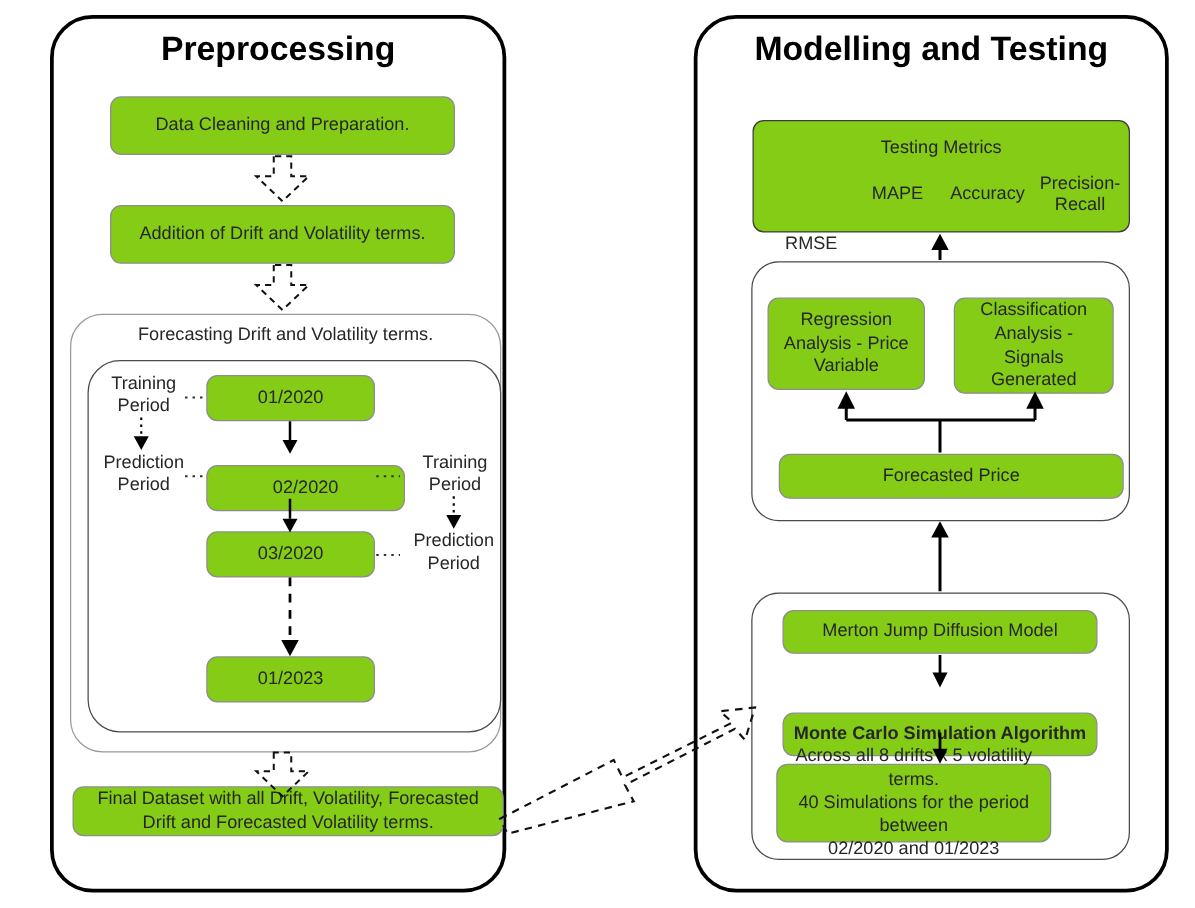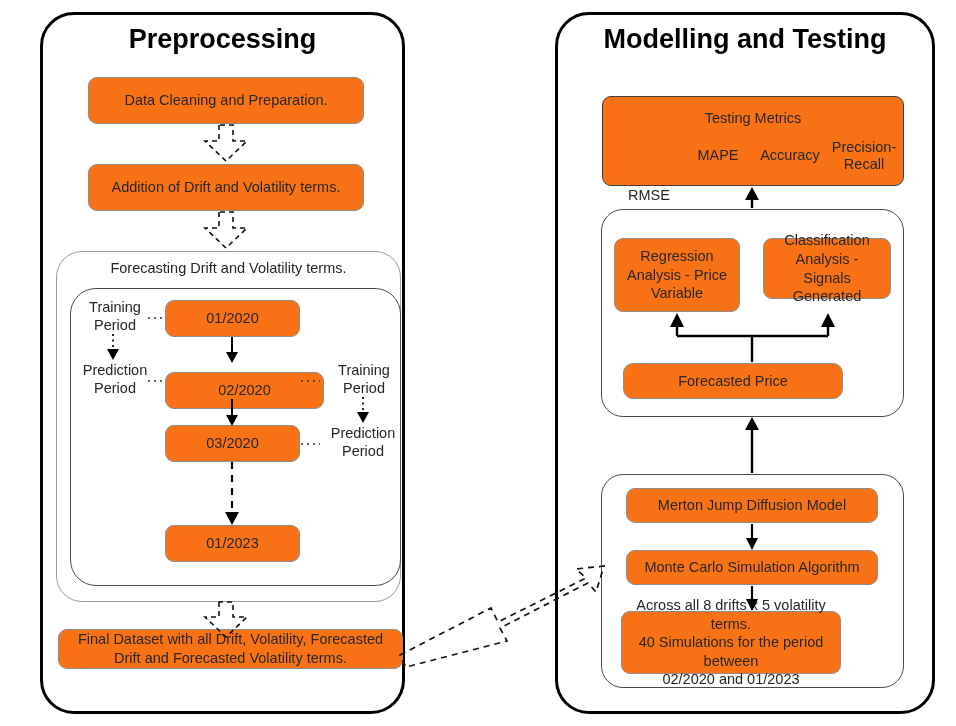--- a/index.html
+++ b/index.html
@@ -48,21 +48,21 @@
     letter-spacing: 0px;
     color: #000000;
   }
 
   
   .node {
     position: absolute;
     box-sizing: border-box;
     border: 1.3px solid #8d8d8d;
     border-radius: 9px;
-    background: #f97316;
+    background: #84cc16;
     display: flex;
     align-items: center;
     justify-content: center;
     text-align: center;
     font-size: 14.5px;
     line-height: 1.28;
     color: #262626;
     padding: 2px 6px;
   }
   .node.dark {
@@ -159,28 +159,28 @@
   <div class="metric" style="left:614px; top:147px; width:70px;margin-top:40px;">RMSE</div>
   <div class="metric" style="left:683px; top:147px; width:70px;">MAPE</div>
   <div class="metric" style="left:752px; top:147px; width:76px;">Accuracy</div>
   <div class="metric" style="left:828px; top:139px; width:72px;">Precision-
 Recall</div>
 
   <div class="group darker" style="left:601px; top:209px; width:303px; height:208px; border-radius:22px;"></div>
   <div class="node" style="left:614px; top:238px; width:126px; height:74px; white-space:pre-line;">Regression
 Analysis - Price
 Variable</div>
-  <div class="node" style="left:763px; top:238px; width:128px; height:61px; white-space:pre-line;">Classification
+  <div class="node" style="left:763px; top:238px; width:128px; height:77px; white-space:pre-line;">Classification
 Analysis - Signals
 Generated</div>
-  <div class="node" style="left:623px; top:363px; width:220px; height:36px;border-radius:10px;">Forecasted Price</div>
+  <div class="node" style="left:623px; top:363px; width:276px; height:36px;">Forecasted Price</div>
 
   <div class="group darker" style="left:601px; top:474px; width:303px; height:214px; border-radius:22px;"></div>
   <div class="node" style="left:626px; top:488px; width:252px; height:35px;">Merton Jump Diffusion Model</div>
-  <div class="node" style="left:626px; top:550px; width:252px; height:35px;">Monte Carlo Simulation Algorithm</div>
+  <div class="node" style="left:626px; top:570px; width:252px; height:35px;font-weight:bold;">Monte Carlo Simulation Algorithm</div>
   <div class="node" style="left:621px; top:611px; width:220px; height:63px; white-space:pre-line;">Across all 8 drifts x 5 volatility terms.
 40 Simulations for the period between
 02/2020 and 01/2023</div>
 
   <svg class="layer" viewBox="0 0 956 726" xmlns="http://www.w3.org/2000/svg">
 
     <g>
       <path d="M 219 125 L 219 141 L 205 141 L 226 161 L 247 141 L 233 141 L 233 125 Z" fill="none" stroke="#111" stroke-width="1.6" stroke-dasharray="5,4"></path>
     </g>
 

